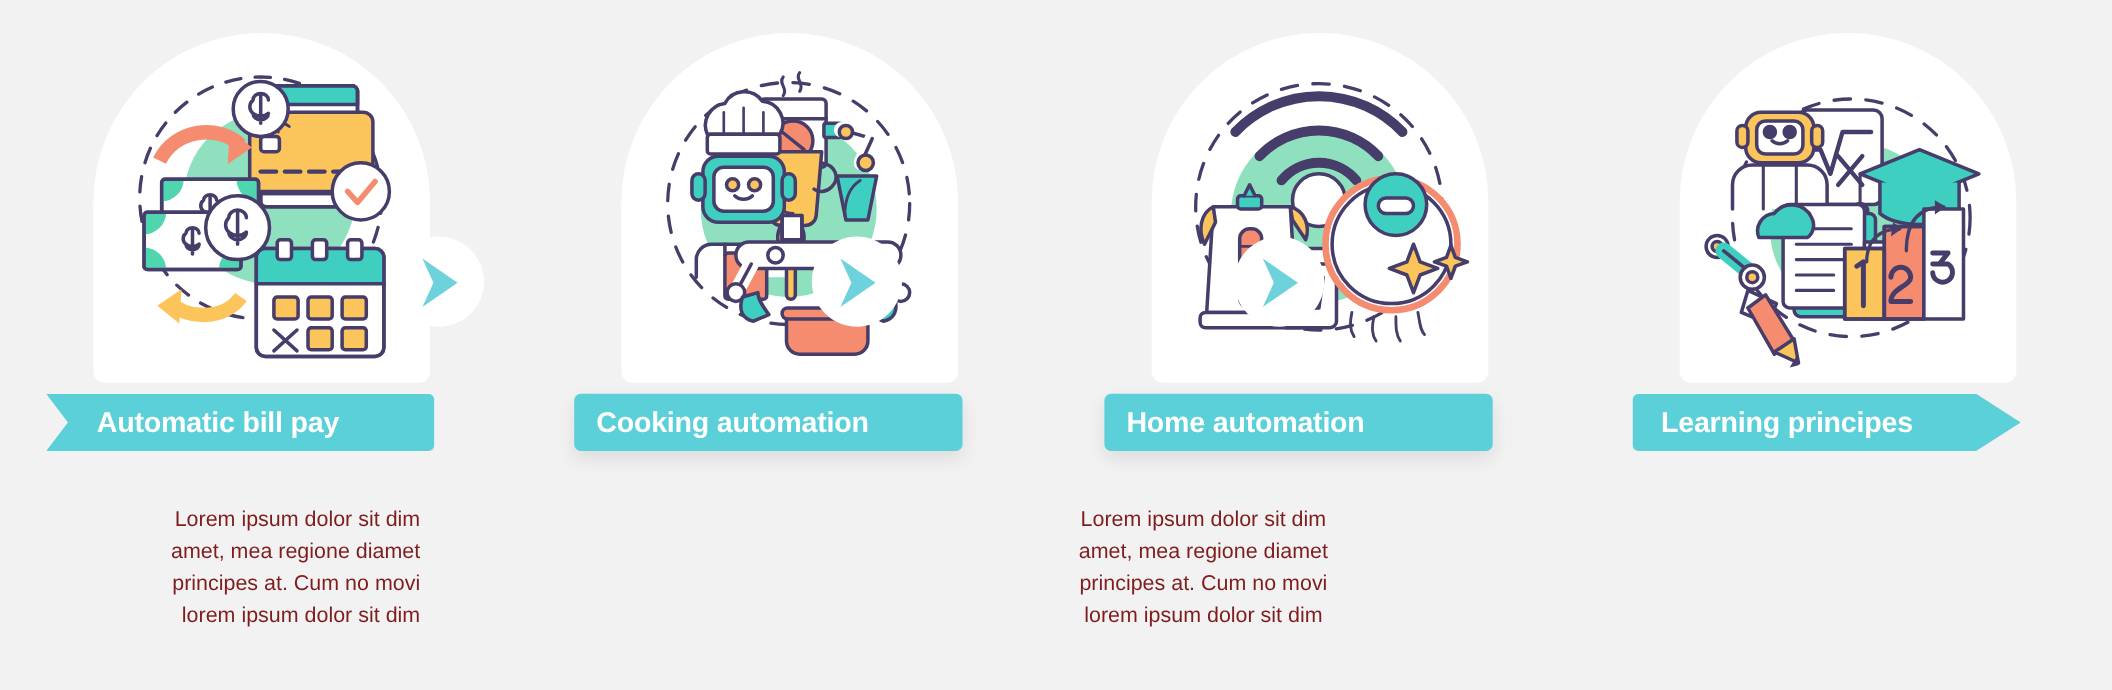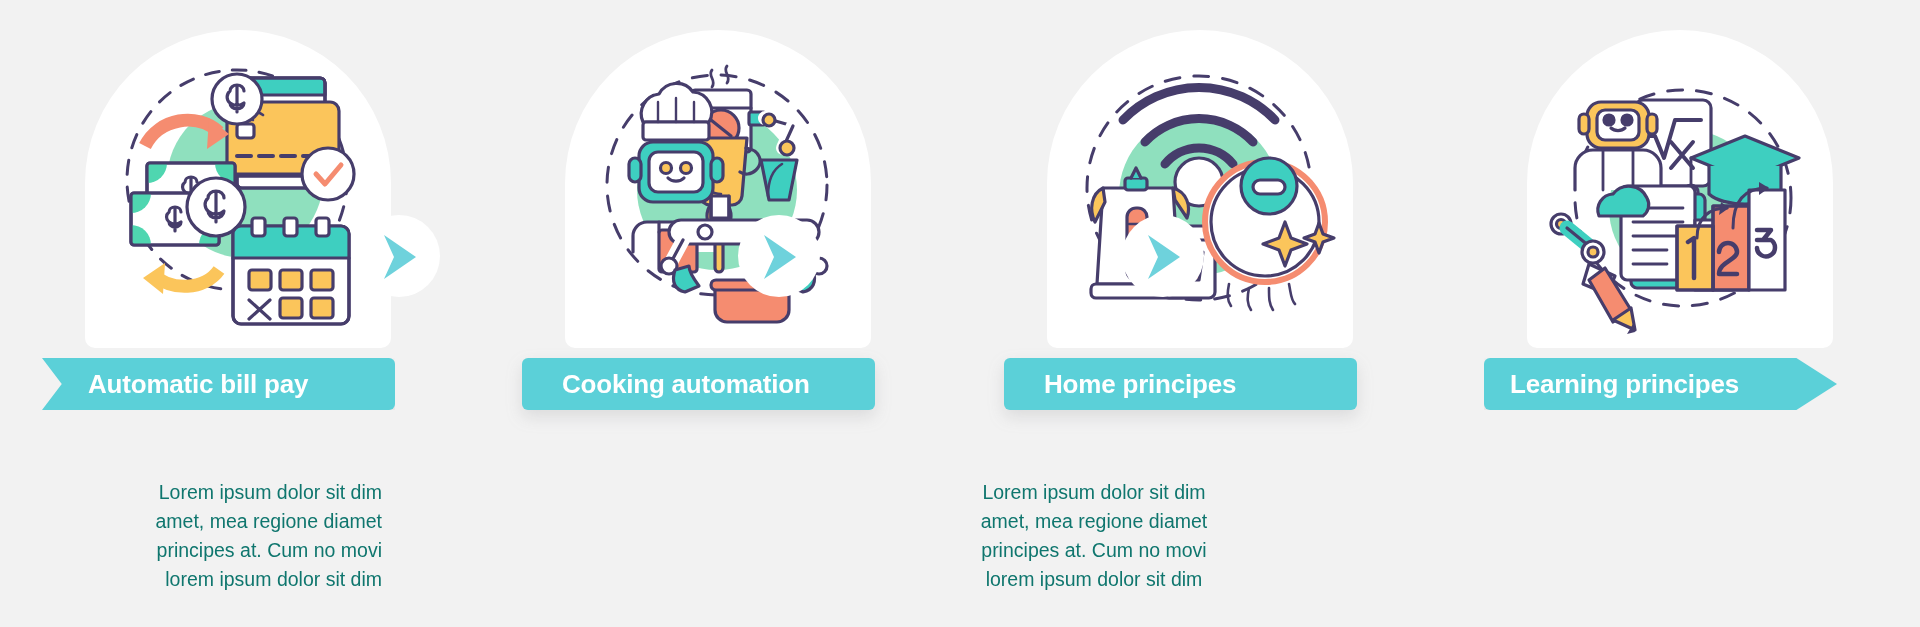--- a/index.html
+++ b/index.html
@@ -75,32 +75,31 @@
   }
 
   .banner-label {
     color: #FFFFFF;
     font-size: 26px;
     font-weight: bold;
     letter-spacing: -0.2px;
     white-space: nowrap;
   }
   .banner-notched .banner-label { padding-left: 46px; }
-  .banner-plain   .banner-label { padding-left: 40px; }
+  .banner-plain   .banner-label { padding-left: 20px; }
   .banner-arrow   .banner-label { padding-left: 26px; }
 
   
   .body-copy {
     position: absolute;
     top: 458px;
     width: 262px;
-    color: #0f766e;
+    color: #7f1d1d;
     font-size: 19.5px;
     line-height: 29px;
-    margin-top: 20px;
   }
   .copy-1 { left: 120px; text-align: right; }
   .copy-2 { left: 483px; text-align: center; }
 
   
   .connector {
     position: absolute;
     top: 215px;
     width: 82px;
     height: 82px;
@@ -330,21 +329,21 @@
             <path d="M232 208 l6 -16 l6 16 l16 6 l-16 6 l-6 16 l-6 -16 l-16 -6z" fill="#FBC55B"></path>
             <path d="M268 204 l4 -11 l4 11 l11 4 l-11 4 l-4 11 l-4 -11 l-11 -4z" fill="#FBC55B"></path>
 
             <path d="M182 254 c-2 10 -2 16 2 22 M202 258 c-2 10 -2 16 2 22 M222 258 c0 10 0 16 4 22 M242 254 c2 10 2 16 6 20" stroke-width="2.6"></path>
           </g>
         </svg>
       </div>
     </div>
 
     <div class="banner banner-plain">
-      <span class="banner-label">Home principes</span>
+      <span class="banner-label">Home automation</span>
     </div>
 
   </div>
 
   <div class="connector conn-3">
     <svg width="36" height="46" viewBox="0 0 36 46">
       <path d="M2 1 L34 23 L2 45 L12 23 Z" fill="#6ED2DC"></path>
     </svg>
   </div>
 

